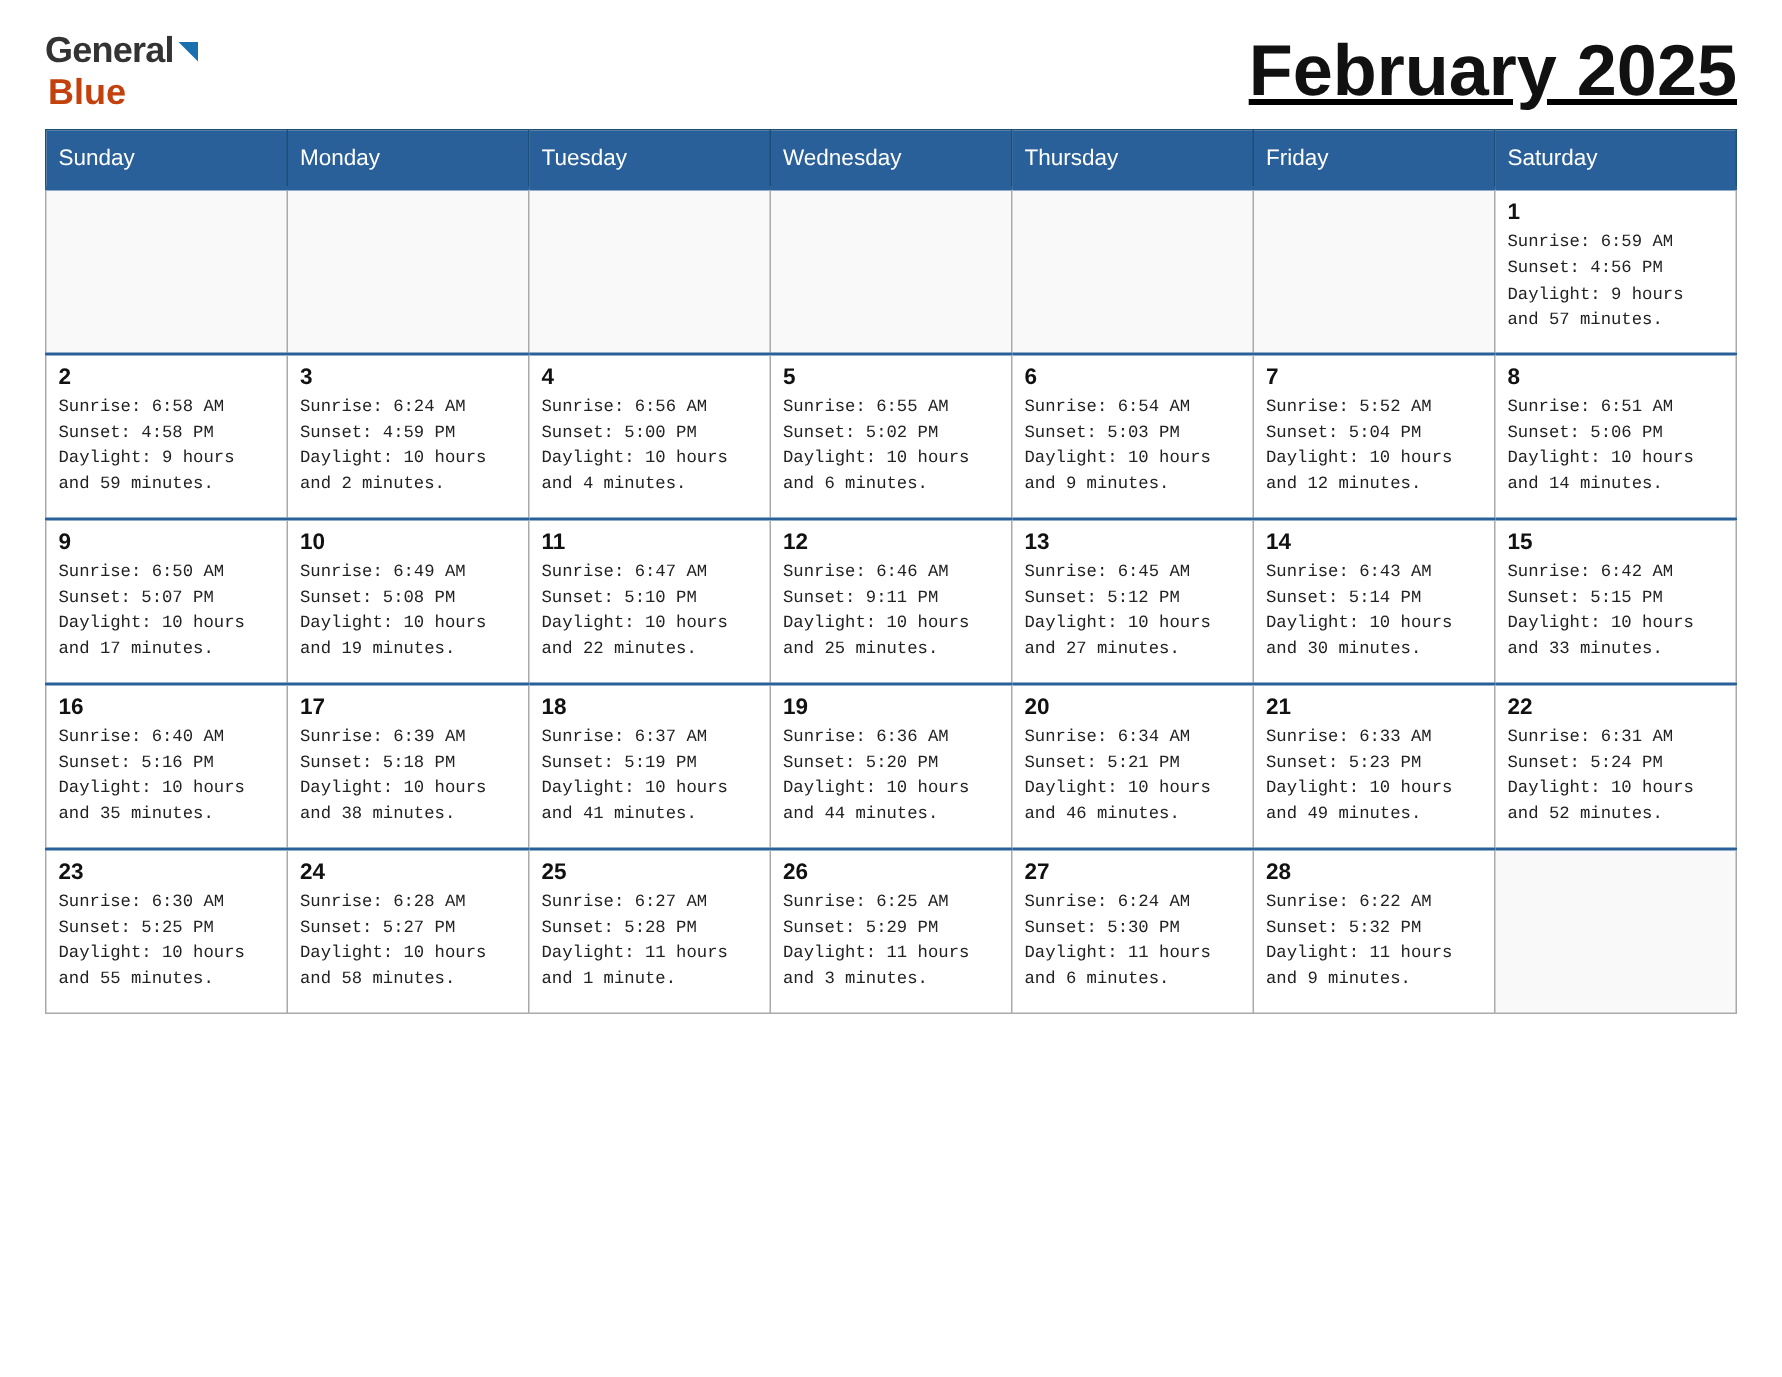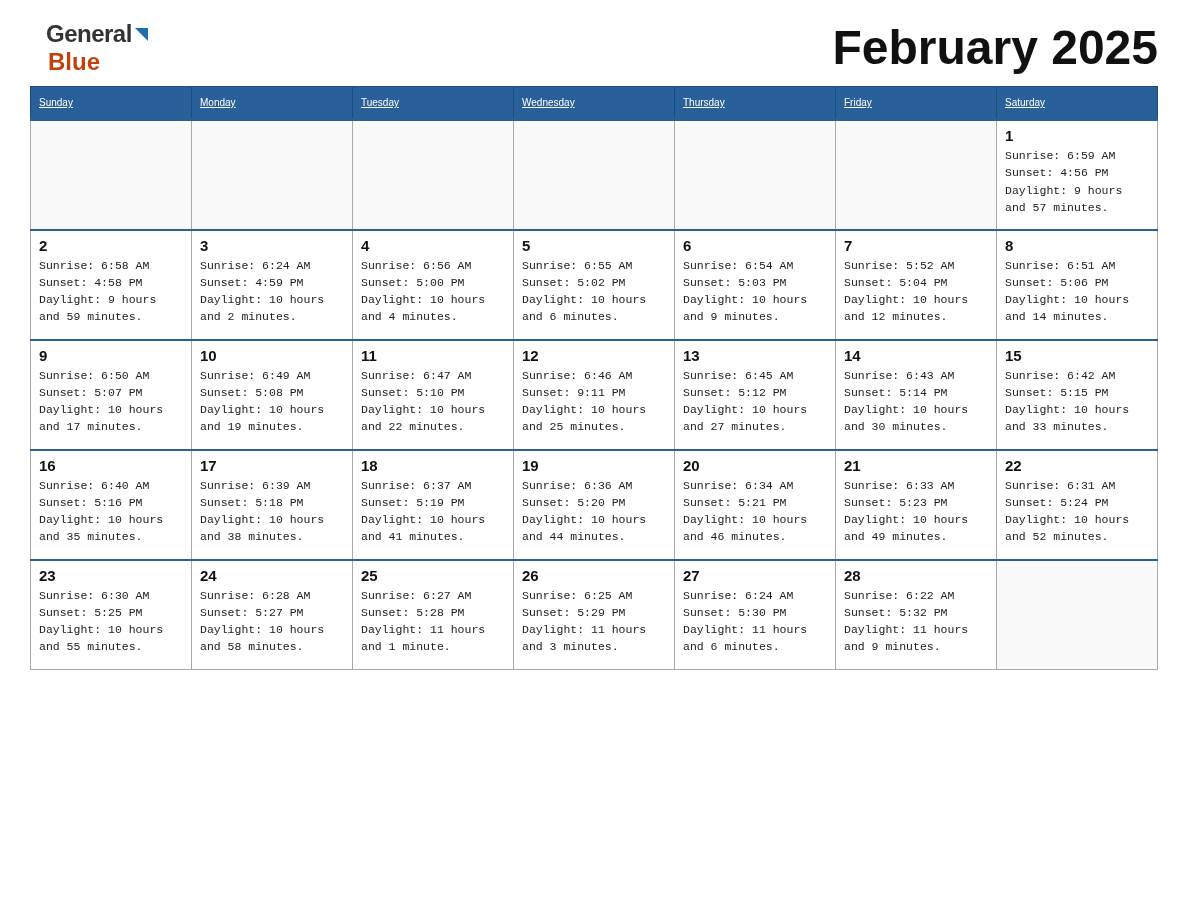--- a/index.html
+++ b/index.html
@@ -11,44 +11,44 @@
       padding: 20px 30px;
     }
     .header-area {
       display: flex;
       justify-content: space-between;
       align-items: flex-start;
       margin-bottom: 10px;
     }
     .title-area {
       text-align: left;
+      text-decoration: underline;
     }
     .month-title {
       font-size: 48px;
       font-weight: bold;
       color: #111;
     }
     .location-title {
       font-size: 20px;
       color: #333;
     }
     .calendar {
       width: 100%;
       border-collapse: collapse;
       margin-top: 10px;
     }
     .calendar th {
       background: #2a6099;
       color: #fff;
       padding: 10px 8px;
       text-align: left;
-      font-size: 10px;
+      font-size: 15px;
       font-weight: normal;
       border: 1px solid #1a4f7a;
-      text-decoration: underline;
     }
     .calendar td {
       vertical-align: top;
       border: 1px solid #aaa;
       padding: 6px 8px;
       width: 14.28%;
       min-height: 110px;
       height: 110px;
     }
     .calendar tr:first-child td {
@@ -70,21 +70,20 @@
       line-height: 1.5;
       font-family: Liberation Mono, monospace;
     }
     .empty-cell {
       background: #f9f9f9;
     }
     .logo-wrapper {
       display: flex;
       flex-direction: column;
       align-items: flex-start;
-      margin-left: 16px;
     }
     .logo-row {
       display: flex;
       align-items: center;
     }
     .logo-text-general {
       font-size: 24px;
       font-weight: bold;
       color: #333;
       letter-spacing: -0.5px;

